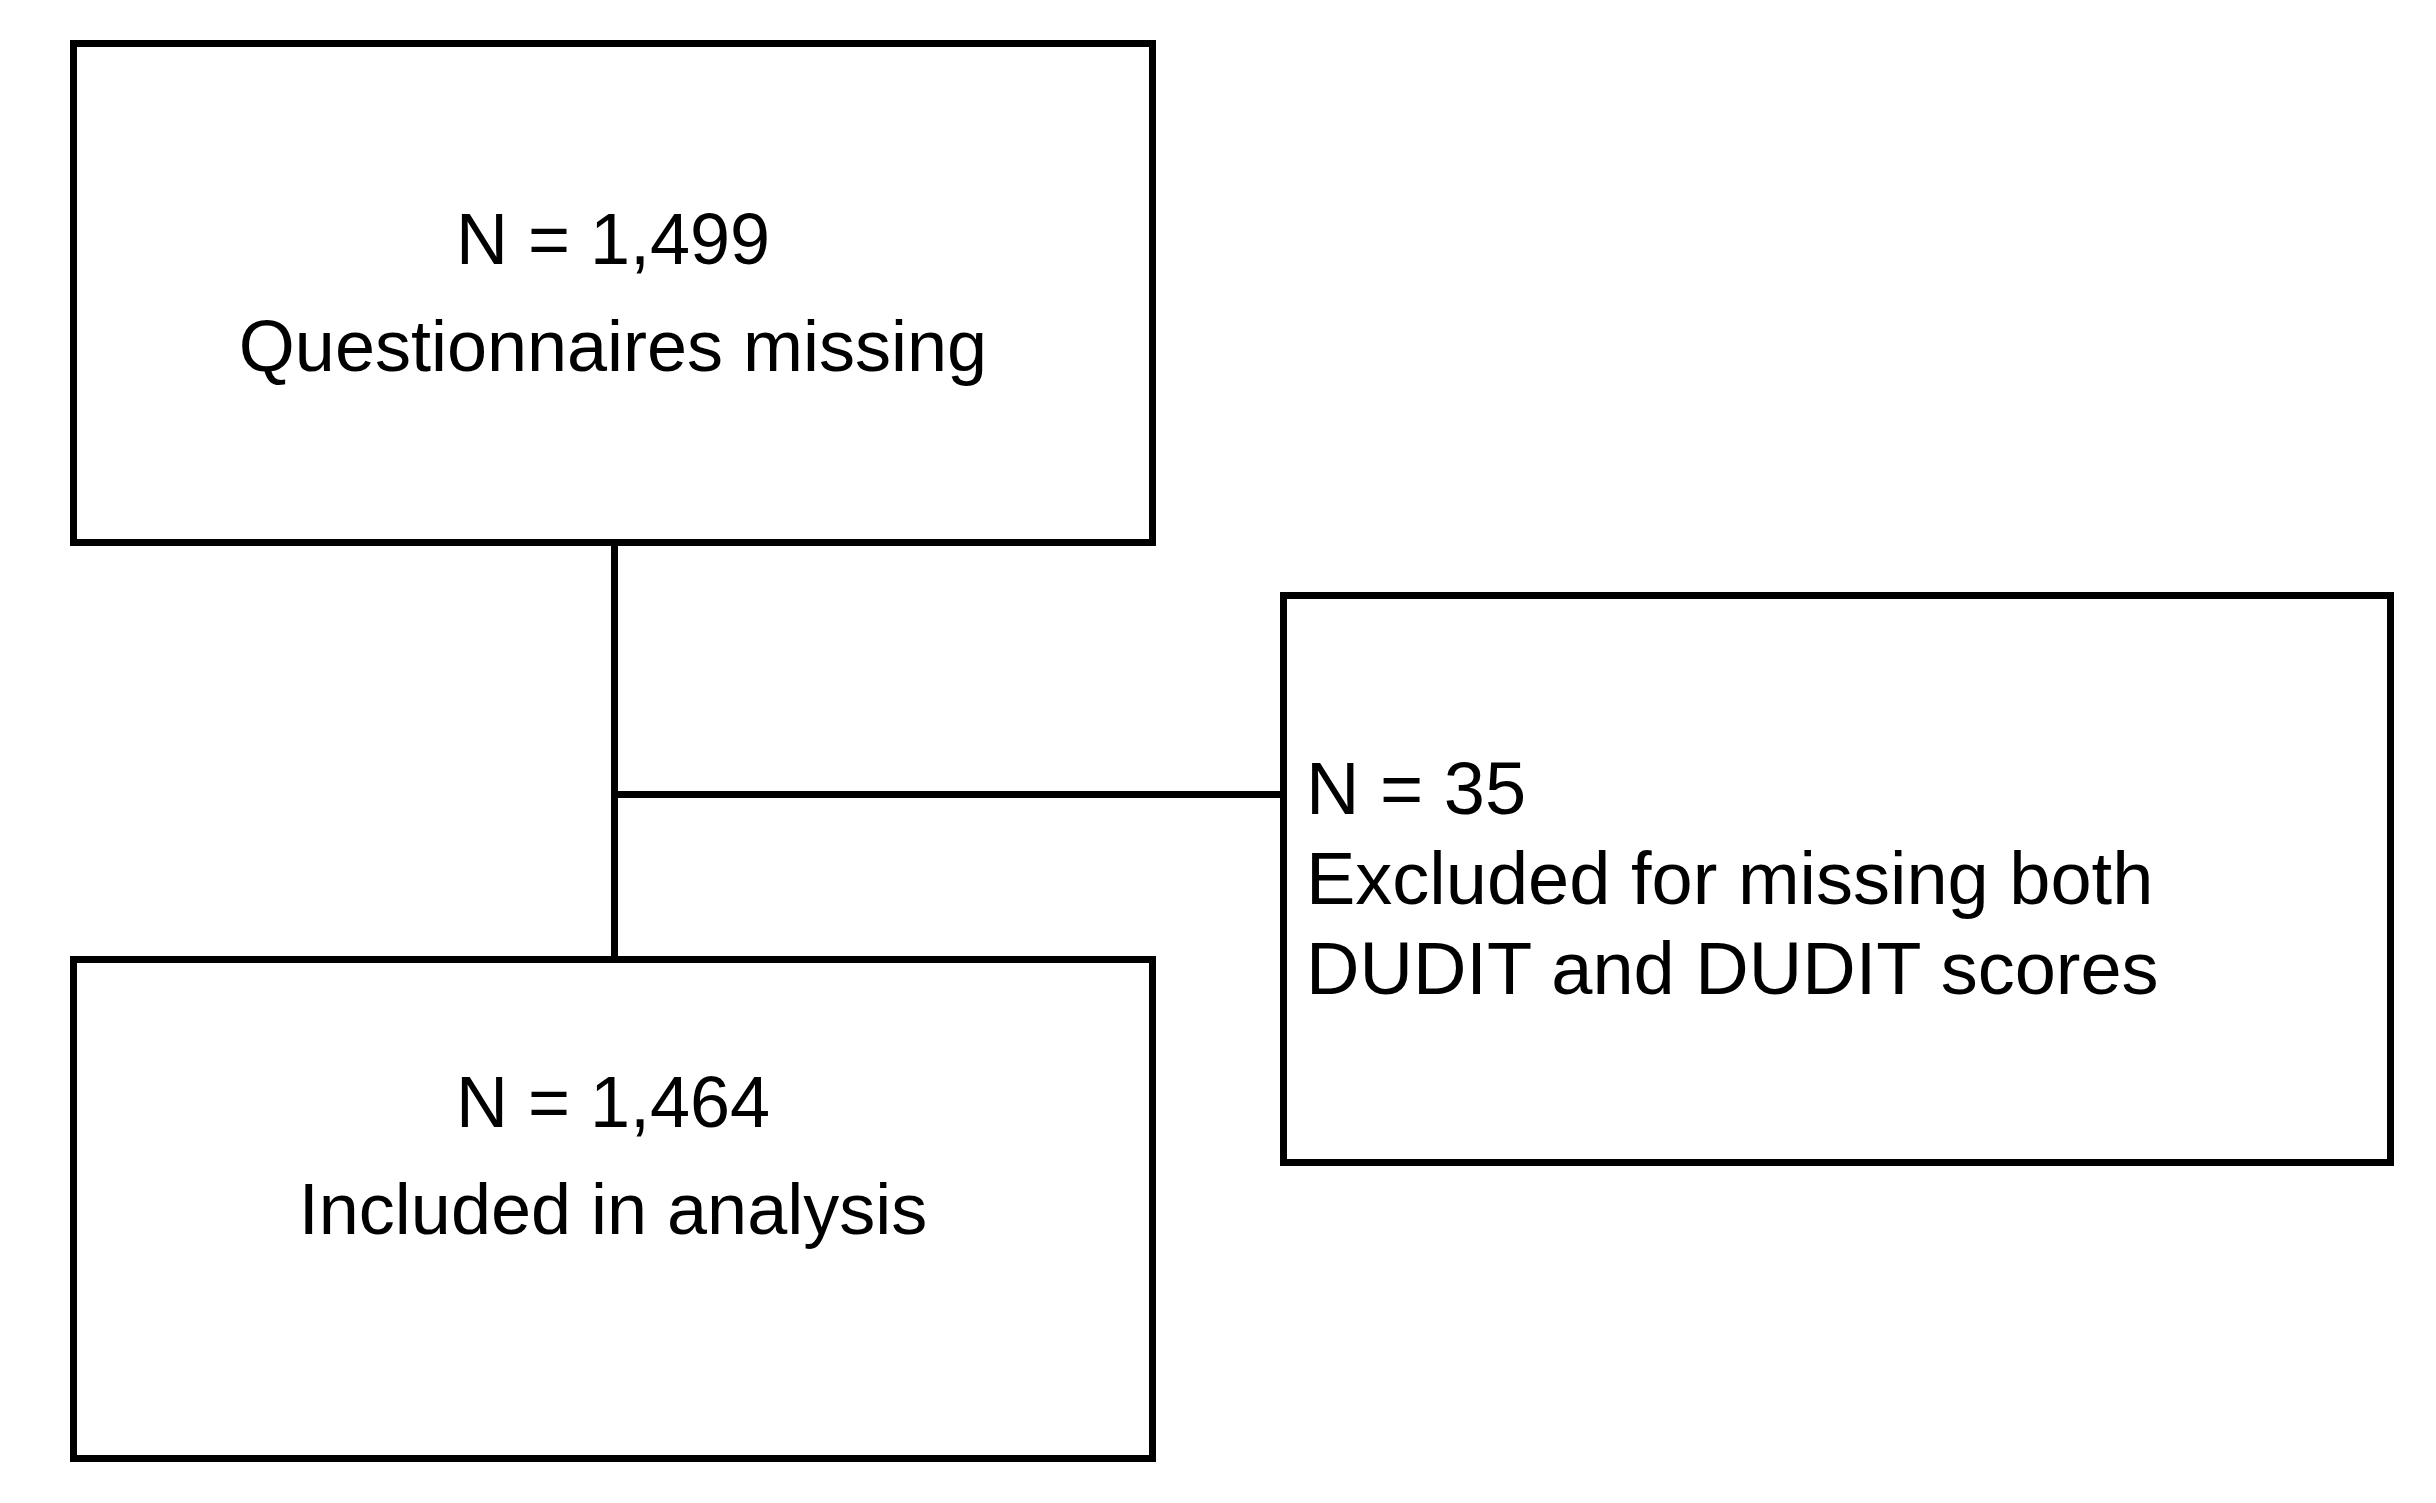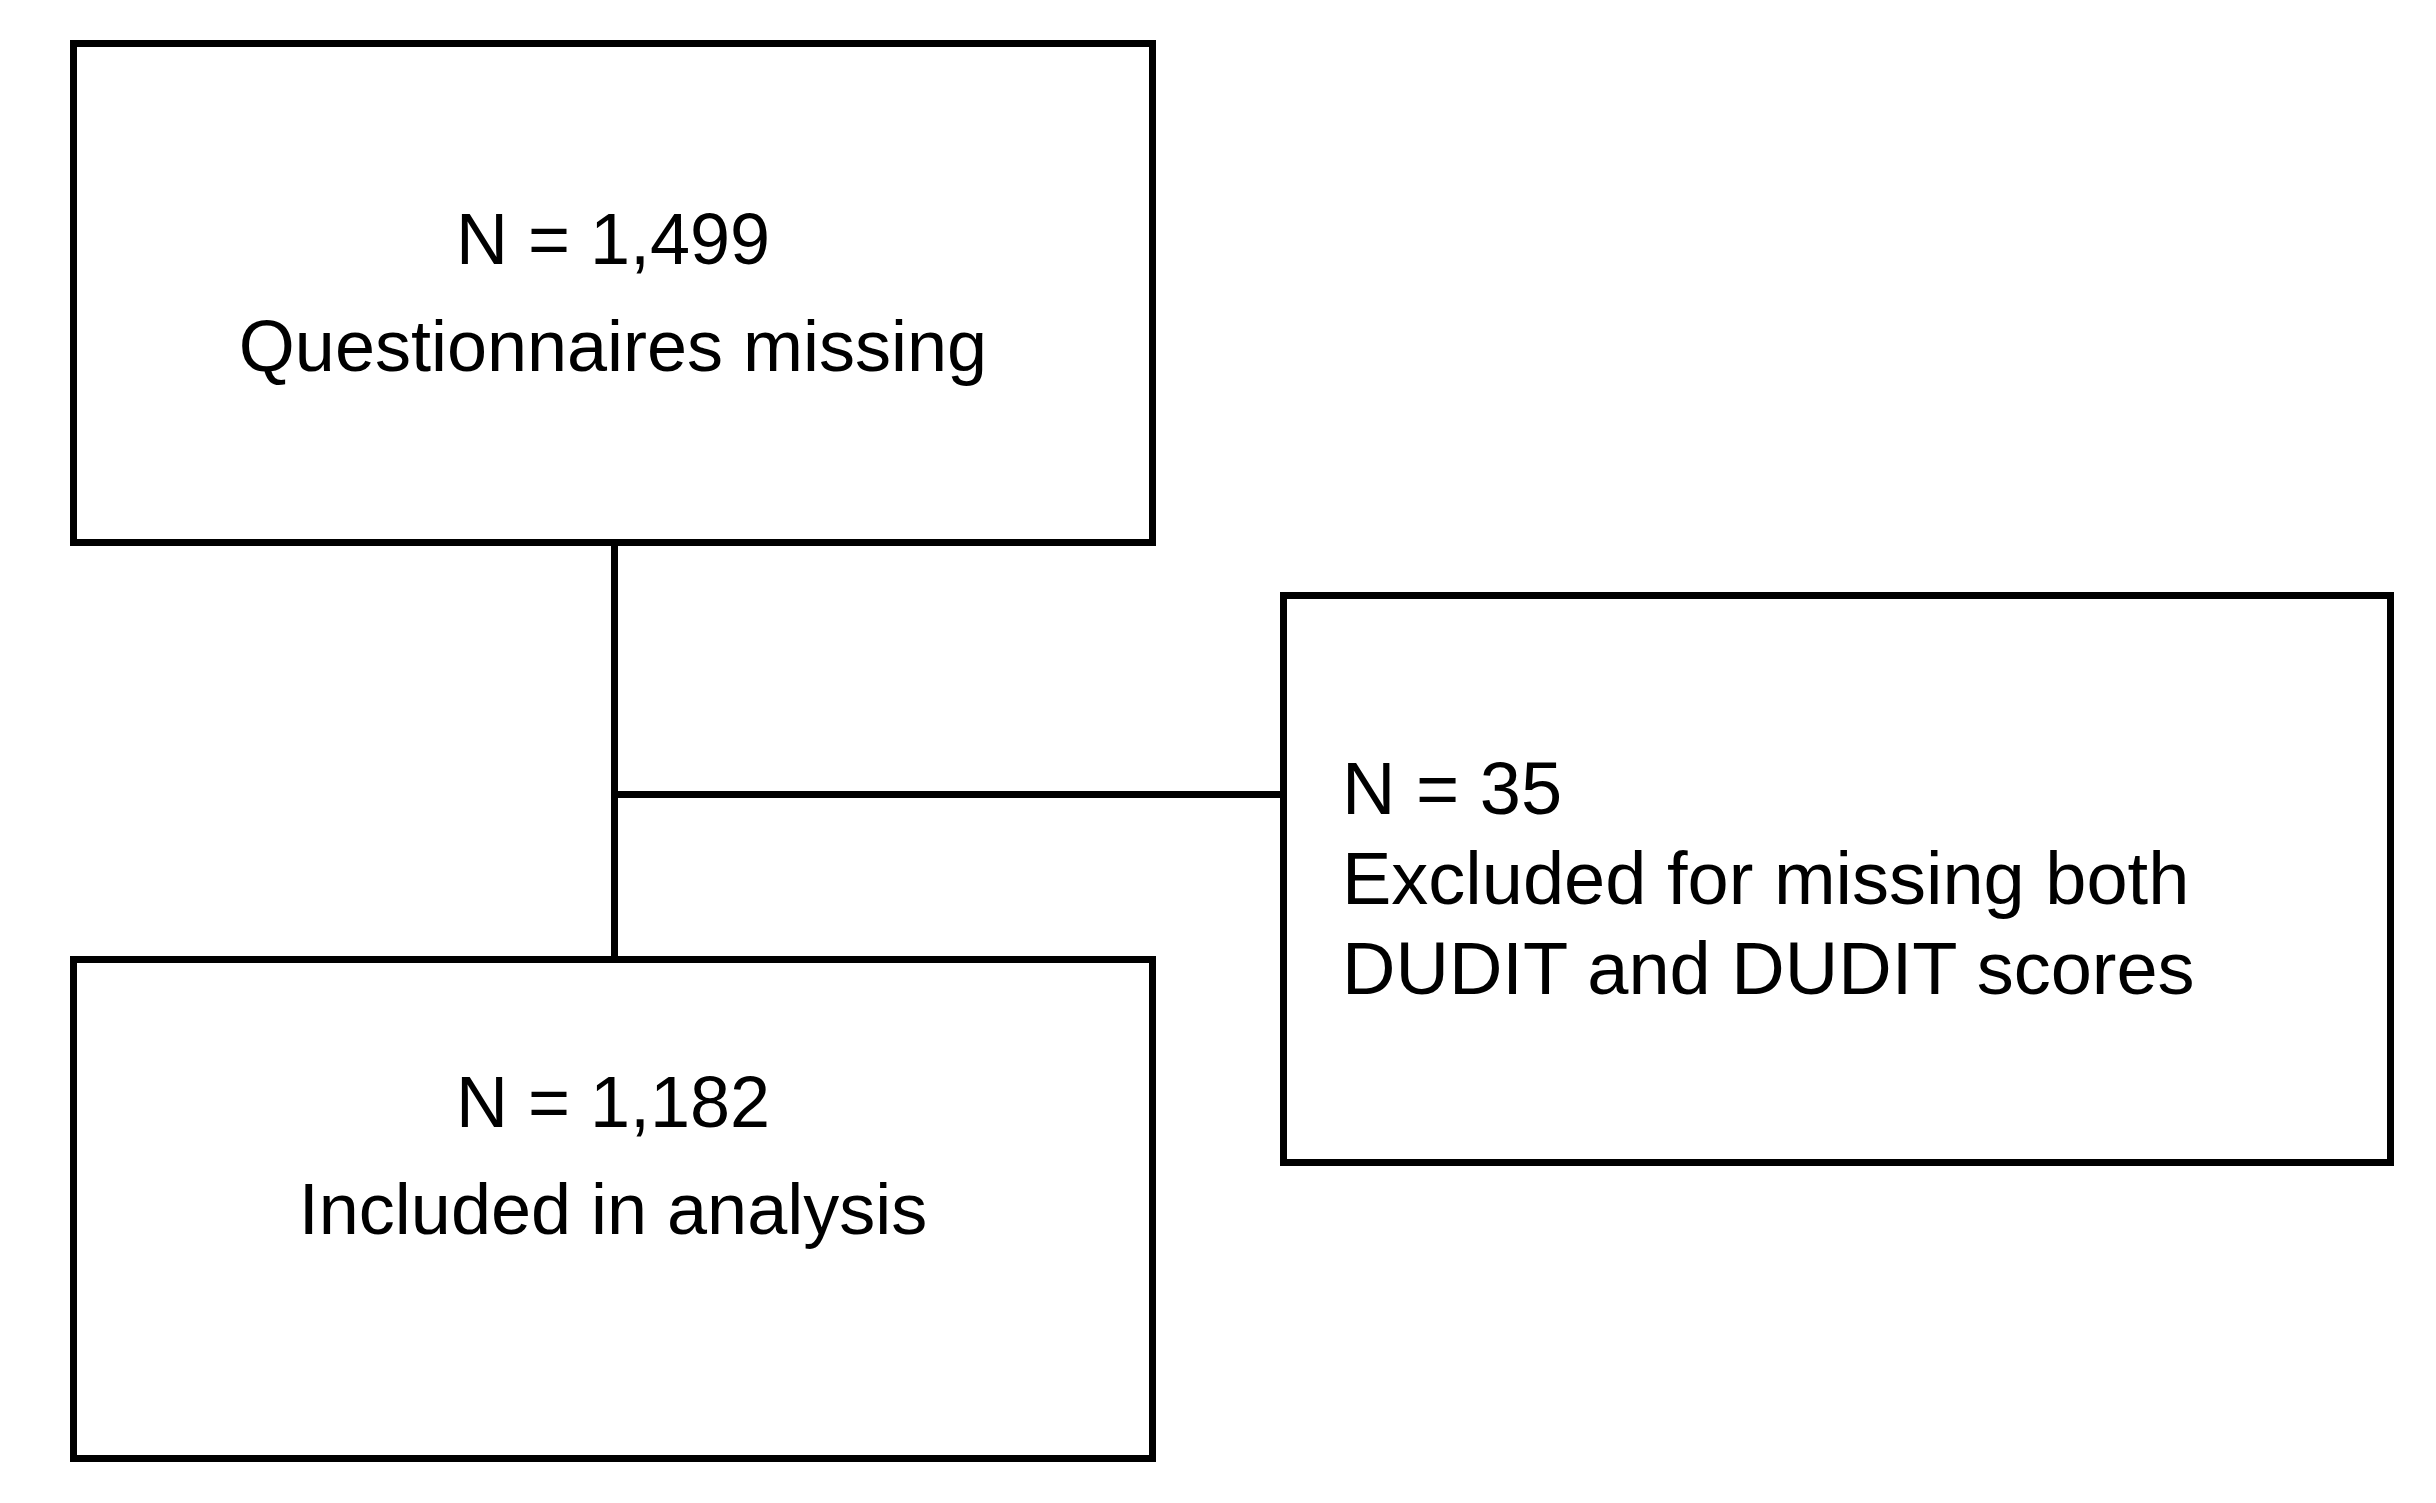--- a/index.html
+++ b/index.html
@@ -43,21 +43,21 @@
     width: 1114px;
     height: 574px;
   }
   .centered-text {
     text-align: center;
     font-size: 72px;
     line-height: 107px;
   }
   .left-text {
     text-align: left;
-    padding-left: 55px;
+    padding-left: 19px;
     padding-right: 20px;
     font-size: 74px;
     line-height: 90px;
   }
   .line { white-space: nowrap; }
   .connector {
     position: absolute;
     background: #000000;
   }
   #connector-vertical {
@@ -92,18 +92,18 @@
   <div id="box-right" class="flow-box left-text">
     <div class="text-block">
       <span class="line">N = 35</span>
       <span class="line">Excluded for missing both</span>
       <span class="line">DUDIT and DUDIT scores</span>
     </div>
   </div>
 
   <div id="box-bottom" class="flow-box box-left centered-text">
     <div class="text-block">
-      <span class="line">N = 1,182</span>
+      <span class="line">N = 1,464</span>
       <span class="line">Included in analysis</span>
     </div>
   </div>
 
 </div>
 
 </body></html>

